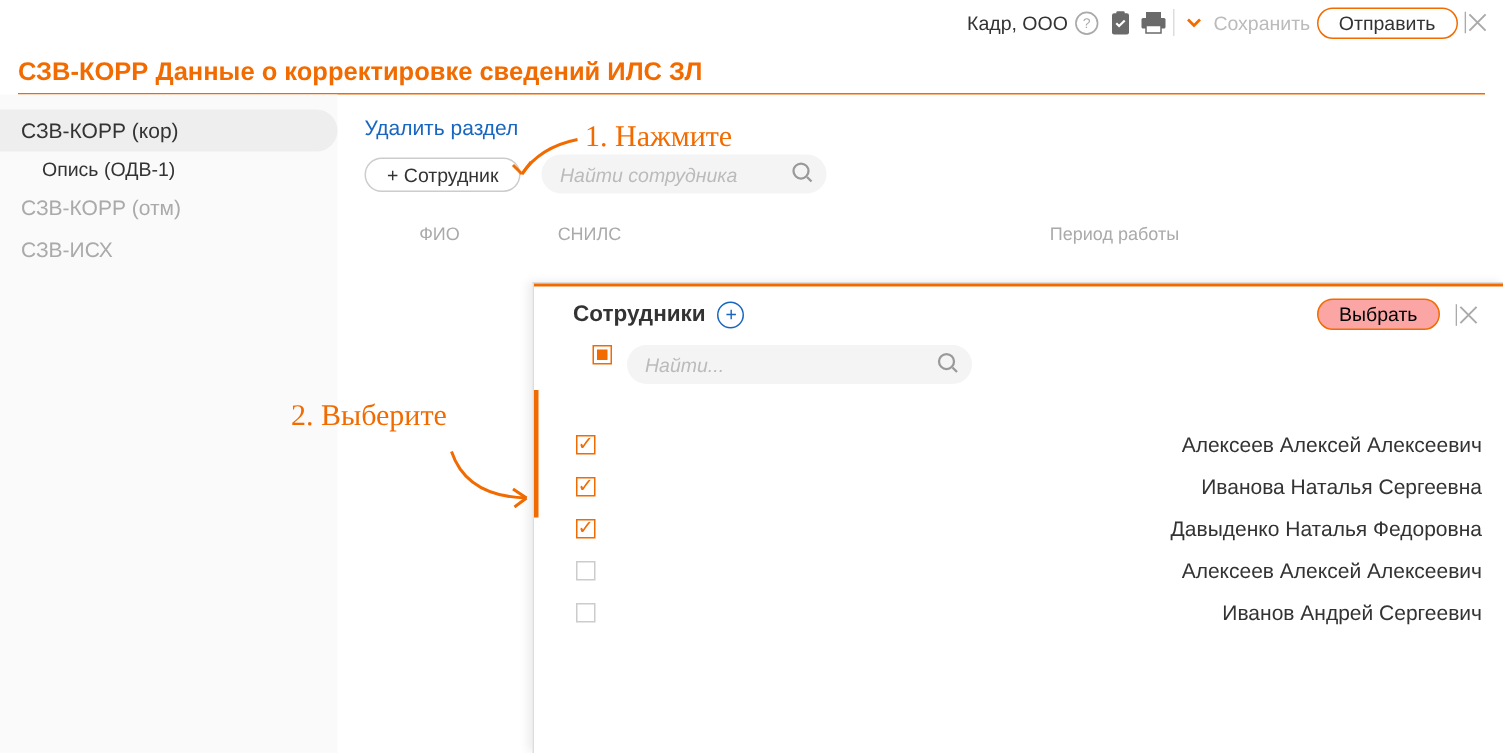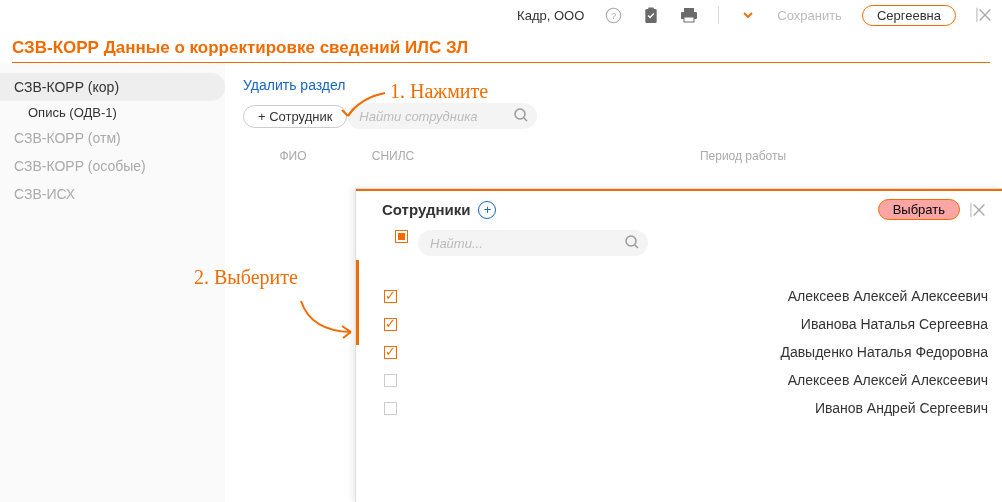--- a/index.html
+++ b/index.html
@@ -1,20 +1,20 @@
 <!DOCTYPE html>
 <html><head>
 <meta charset="utf-8">
 <style>
   * { box-sizing: border-box; }
   html, body { margin:0; padding:0; font-family: Arial, Helvetica, sans-serif; font-size:14px; color:#333; }
   body { width:1002px; height:502px; position:relative; overflow:hidden; background:#fff; }
 
   
-  .topbar { position:absolute; top:0; left:0; right:0; height:30px; display:flex; align-items:center; justify-content:flex-end; padding:0 8px; gap:20px; }
+  .topbar { position:absolute; top:0; left:0; right:0; height:30px; display:flex; align-items:center; justify-content:flex-end; padding:0 8px; gap:4px; }
   .org-name { font-size:13px; color:#333; }
   .ic { display:inline-flex; width:18px; height:18px; align-items:center; justify-content:center; color:#888; cursor:pointer; }
   .divider-v { width:1px; height:18px; background:#ddd; }
   .chev-down { color:#f26b00; }
   .save-text { color:#bbb; font-size:13px; }
   .btn-send { border:1px solid #f26b00; color:#333; background:#fff; border-radius:14px; padding:2px 14px; font-size:13px; cursor:pointer; }
   .close-x svg { width:20px; height:20px; }
 
   
   .page-title { position:absolute; left:12px; top:38px; color:#f26b00; font-size:17px; font-weight:bold; }
@@ -23,21 +23,21 @@
   
   .sidebar { position:absolute; left:0; top:63px; bottom:0; width:225px; background:#fafafa; padding-top:10px; }
   .side-item { padding:6px 14px; color:#aaa; font-size:14px; border-top-right-radius:14px; border-bottom-right-radius:14px; cursor:pointer; }
   .side-item.active { background:#eee; color:#333; }
   .side-sub { padding:4px 14px 4px 28px; color:#333; font-size:13px; cursor:pointer; }
 
   
   .main { position:absolute; left:225px; right:0; top:63px; bottom:0; padding:14px 18px 0 18px; }
   .row1 { display:flex; align-items:center; gap:18px; }
   .link-del { color:#1966c0; font-size:14px; cursor:pointer; }
-  .row2 { display:flex; align-items:center; margin-top:10px; }
+  .row2 { display:flex; align-items:center; gap:14px; margin-top:10px; }
   .btn-add-emp { border:1px solid #ccc; background:#fff; border-radius:14px; padding:3px 14px; font-size:13px; color:#333; cursor:pointer; }
   .search-wrap { position:relative; background:#f4f4f4; border-radius:14px; width:190px; height:26px; display:flex; align-items:center; padding:0 10px; }
   .search-input { border:none; background:transparent; outline:none; font-size:13px; color:#333; width:150px; }
   .search-input::placeholder { color:#bbb; font-style:italic; }
   .search-ic { position:absolute; right:8px; top:4px; color:#999; }
 
   .tbl-head { display:flex; margin-top:20px; color:#aaa; font-size:12px; }
   .th-fio { width:100px; text-align:center; }
   .th-snils { width:100px; text-align:center; }
   .th-period { width:300px; text-align:center; margin-left:150px; }
@@ -95,37 +95,36 @@
         <rect x="4" y="10" width="10" height="5" fill="#fff" stroke="#6a6a6a"></rect>
       </svg>
   </span>
   <span class="divider-v"></span>
   <span class="ic chev-down">
     <svg width="12" height="12" viewBox="0 0 12 12">
         <path d="M2 4 l4 4 l4 -4" stroke="#f26b00" stroke-width="1.8" fill="none"></path>
       </svg>
   </span>
   <span class="save-text">Сохранить</span>
-  <button class="btn-send">Сергеевна</button>
+  <button class="btn-send">Отправить</button>
   <span class="ic close-x">
     <svg viewBox="0 0 20 20">
         <path d="M4 4 L16 16 M16 4 L4 16" stroke="#aaa" stroke-width="1.5"></path>
         <path d="M1 2 L1 18" stroke="#aaa" stroke-width="1"></path>
       </svg>
   </span>
 </div>
 
 <div class="page-title">СЗВ-КОРР Данные о корректировке сведений ИЛС ЗЛ</div>
 <div class="title-rule"></div>
 
 <div class="sidebar">
   <div class="side-item active">СЗВ-КОРР (кор)</div>
   <div class="side-sub">Опись (ОДВ-1)</div>
   <div class="side-item">СЗВ-КОРР (отм)</div>
-  <div class="side-item">СЗВ-КОРР (особые)</div>
   <div class="side-item">СЗВ-ИСХ</div>
 </div>
 
 <div class="main">
   <div class="row1">
     <span class="link-del">Удалить раздел</span>
   </div>
   <div class="row2">
     <button class="btn-add-emp">+ Сотрудник</button>
     <div class="search-wrap">

